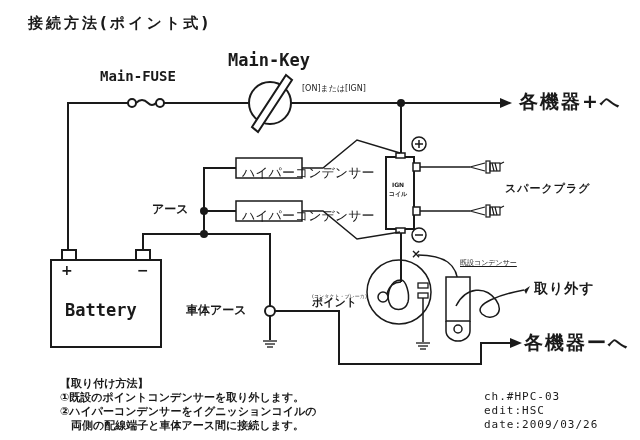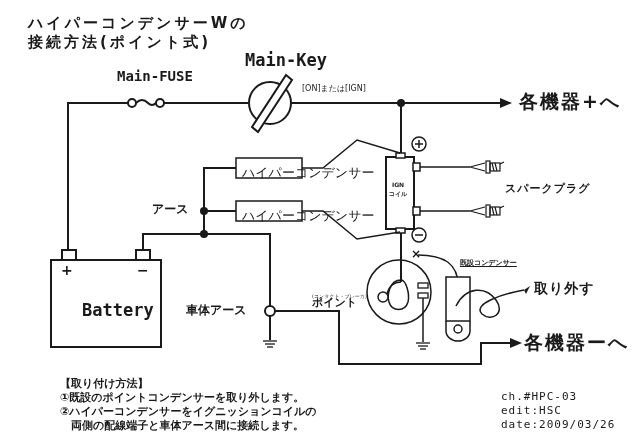--- a/index.html
+++ b/index.html
@@ -1,31 +1,31 @@
 <!DOCTYPE html>
 <html><head>
 <meta charset="utf-8">
 <style>
   html,body{margin:0;padding:0;background:#ffffff;}
   body{width:640px;height:440px;position:relative;overflow:hidden;font-family:"DejaVu Sans",sans-serif;color:#1a1a1a;}
   svg{position:absolute;left:0;top:0;}
   .t{position:absolute;white-space:nowrap;font-weight:bold;color:#1a1a1a;}
-  .mono{font-family:"DejaVu Sans Mono","Liberation Mono",monospace;margin-left:17px;}
+  .mono{font-family:"DejaVu Sans Mono","Liberation Mono",monospace;}
   .title{left:28px;top:14px;font-size:15px;letter-spacing:3px;line-height:19px;}
   .lbl-key{left:228px;top:50px;font-size:17px;}
   .lbl-fuse{left:100px;top:68px;font-size:14px;}
   .lbl-on{left:302px;top:83px;font-size:8px;font-weight:normal;}
   .lbl-plus{left:519px;top:89px;font-size:19px;letter-spacing:2px;}
   .lbl-minus{left:524px;top:330px;font-size:19px;letter-spacing:2px;}
   .cond-text{font-size:13px;font-weight:normal;position:absolute;}
   .lbl-earth{left:152px;top:201px;font-size:12px;}
   .lbl-spark{left:505px;top:181px;font-size:11px;letter-spacing:1px;}
   .lbl-point{left:312px;top:279px;font-size:11px;margin-top:16px;}
   .lbl-point-sub{left:312px;top:293px;font-size:5px;font-weight:normal;}
-  .lbl-exist{left:460px;top:258px;font-size:7px;text-decoration:underline;font-weight:bold;}
+  .lbl-exist{left:460px;top:258px;font-size:7px;text-decoration:underline;font-weight:normal;}
   .lbl-remove{left:534px;top:280px;font-size:14px;letter-spacing:1px;}
   .lbl-body{left:186px;top:302px;font-size:12px;}
   .lbl-batt{left:65px;top:300px;font-size:17px;}
   .lbl-ign{left:383px;top:180px;font-size:6px;line-height:9px;text-align:center;width:30px;}
   .notes{left:18px;top:377px;font-size:11px;line-height:14px;}
   .notes div{white-space:nowrap;margin-left:42px;}
   .info{left:484px;top:390px;font-size:11px;line-height:14px;font-weight:normal;letter-spacing:1px;}
 </style>
 </head>
 <body>
@@ -118,21 +118,20 @@
   <g stroke-width="1.5">
     <rect x="446" y="277" width="24" height="44" fill="#fff"></rect>
     <path d="M446,321 v10 a12,10 0 0 0 24,0 v-10"></path>
     <circle cx="458" cy="329" r="4"></circle>
   </g>
   <path d="M456,306 c10,-20 30,-20 40,-6 c10,14 -5,22 -14,14 c-10,-10 20,-20 42,-24" stroke-width="1.5"></path>
   <polygon points="524,290 530,286 526,294" fill="#1a1a1a" stroke="none"></polygon>
 </svg>
 
 <div class="t title">
-  <div>ハイパーコンデンサーWの</div>
   <div>接続方法(ポイント式)</div>
 </div>
 
 <div class="t mono lbl-key">Main-Key</div>
 <div class="t mono lbl-fuse">Main-FUSE</div>
 <div class="t lbl-on">[ON]または[IGN]</div>
 <div class="t lbl-plus">各機器+へ</div>
 <div class="t lbl-minus">各機器ーへ</div>
 
 <div class="cond-text" style="left:242px;top:164px;">ハイパーコンデンサー</div>

